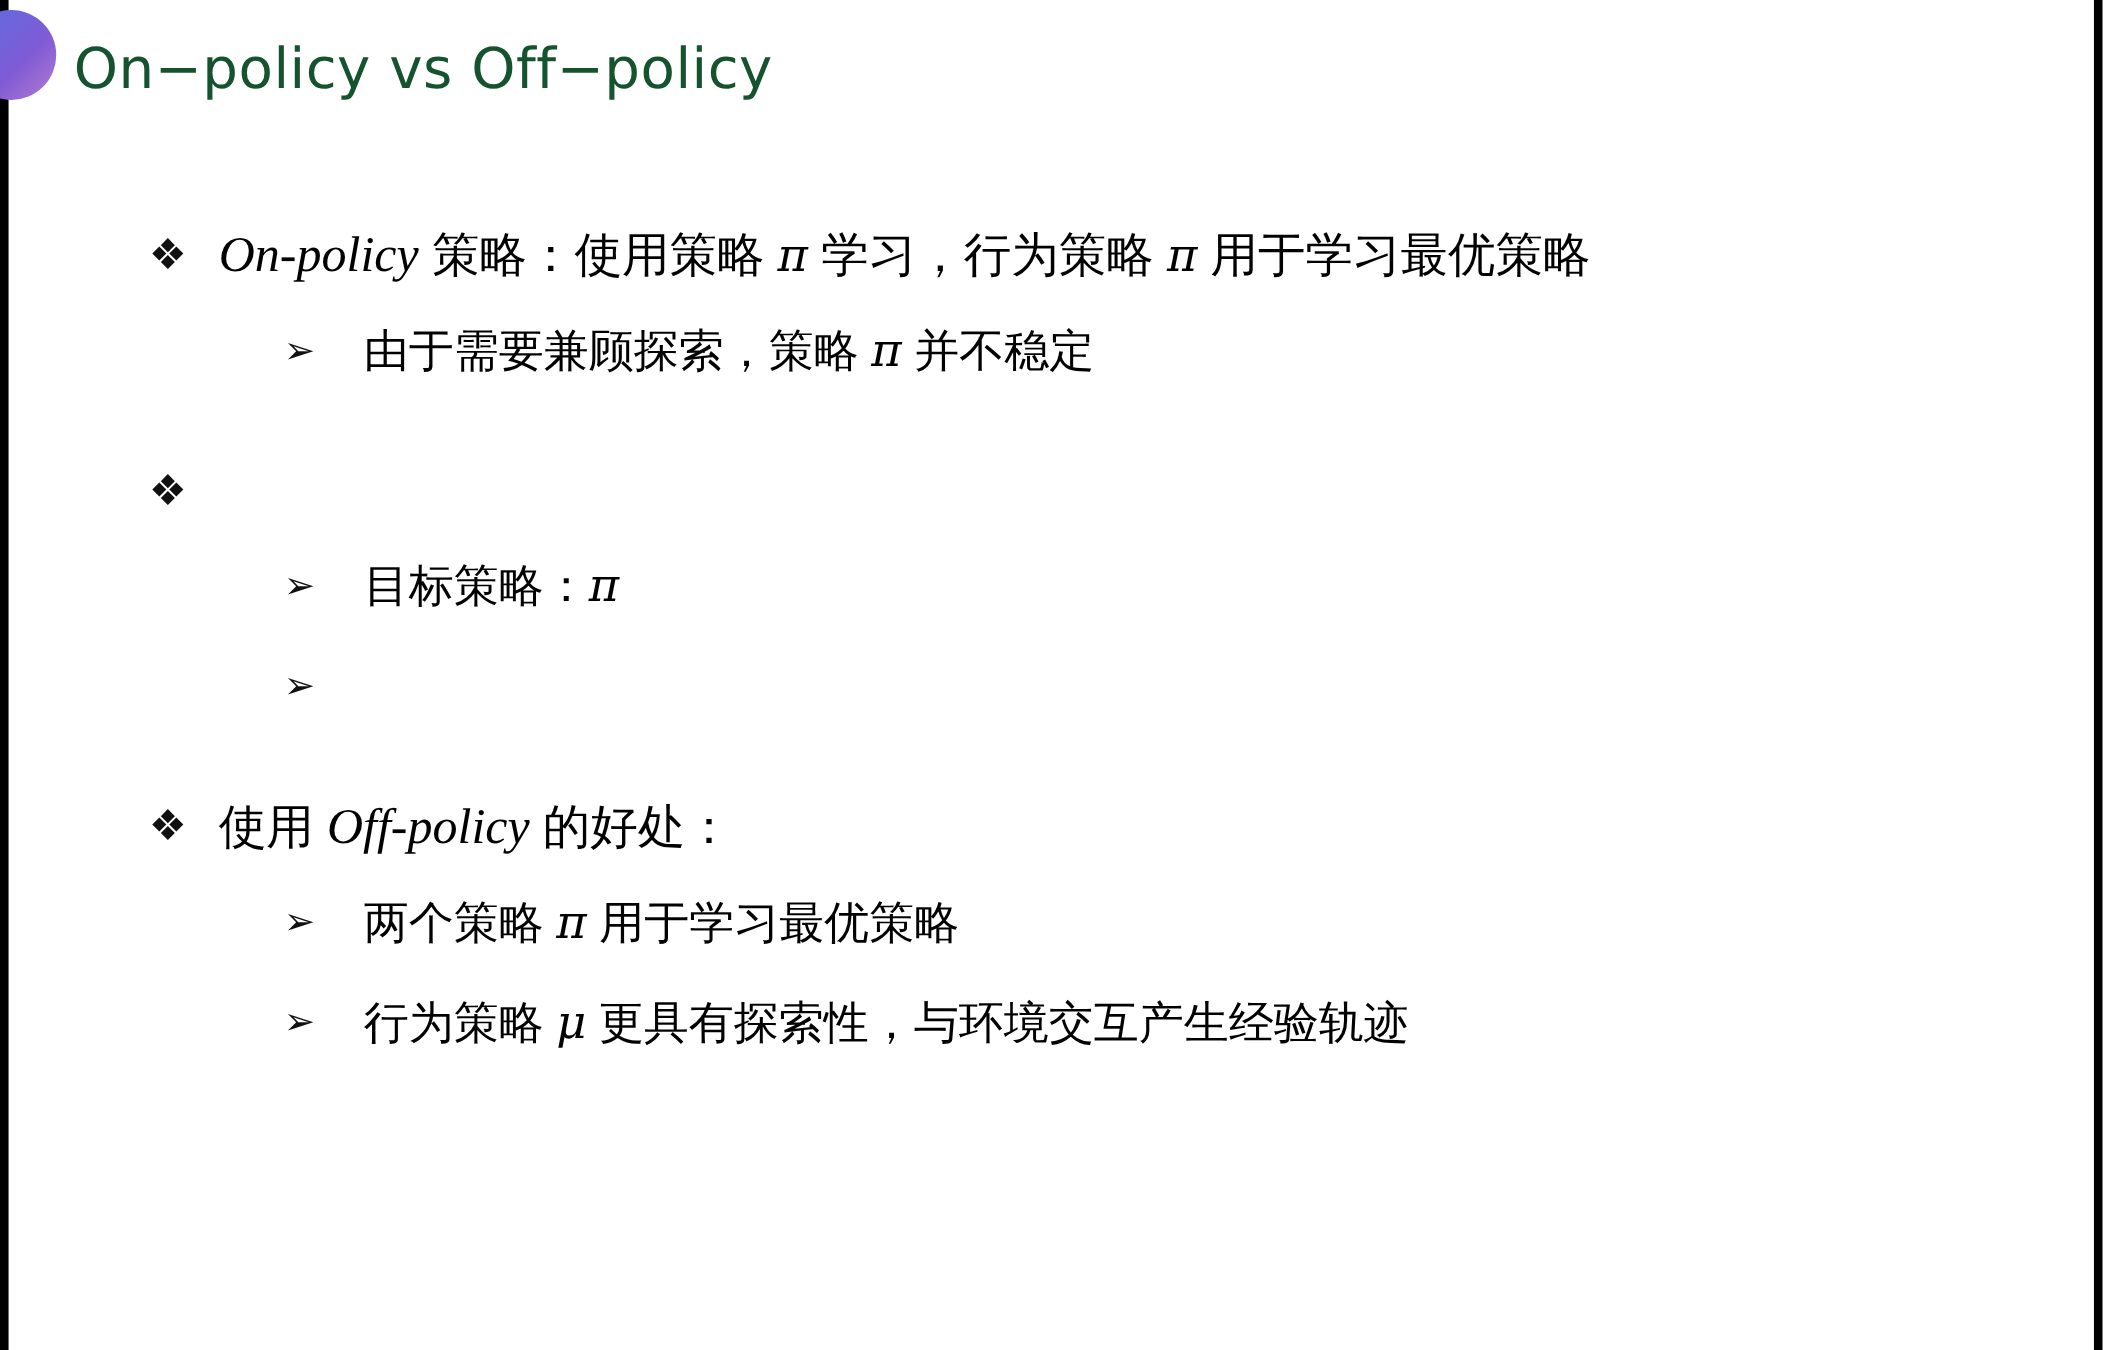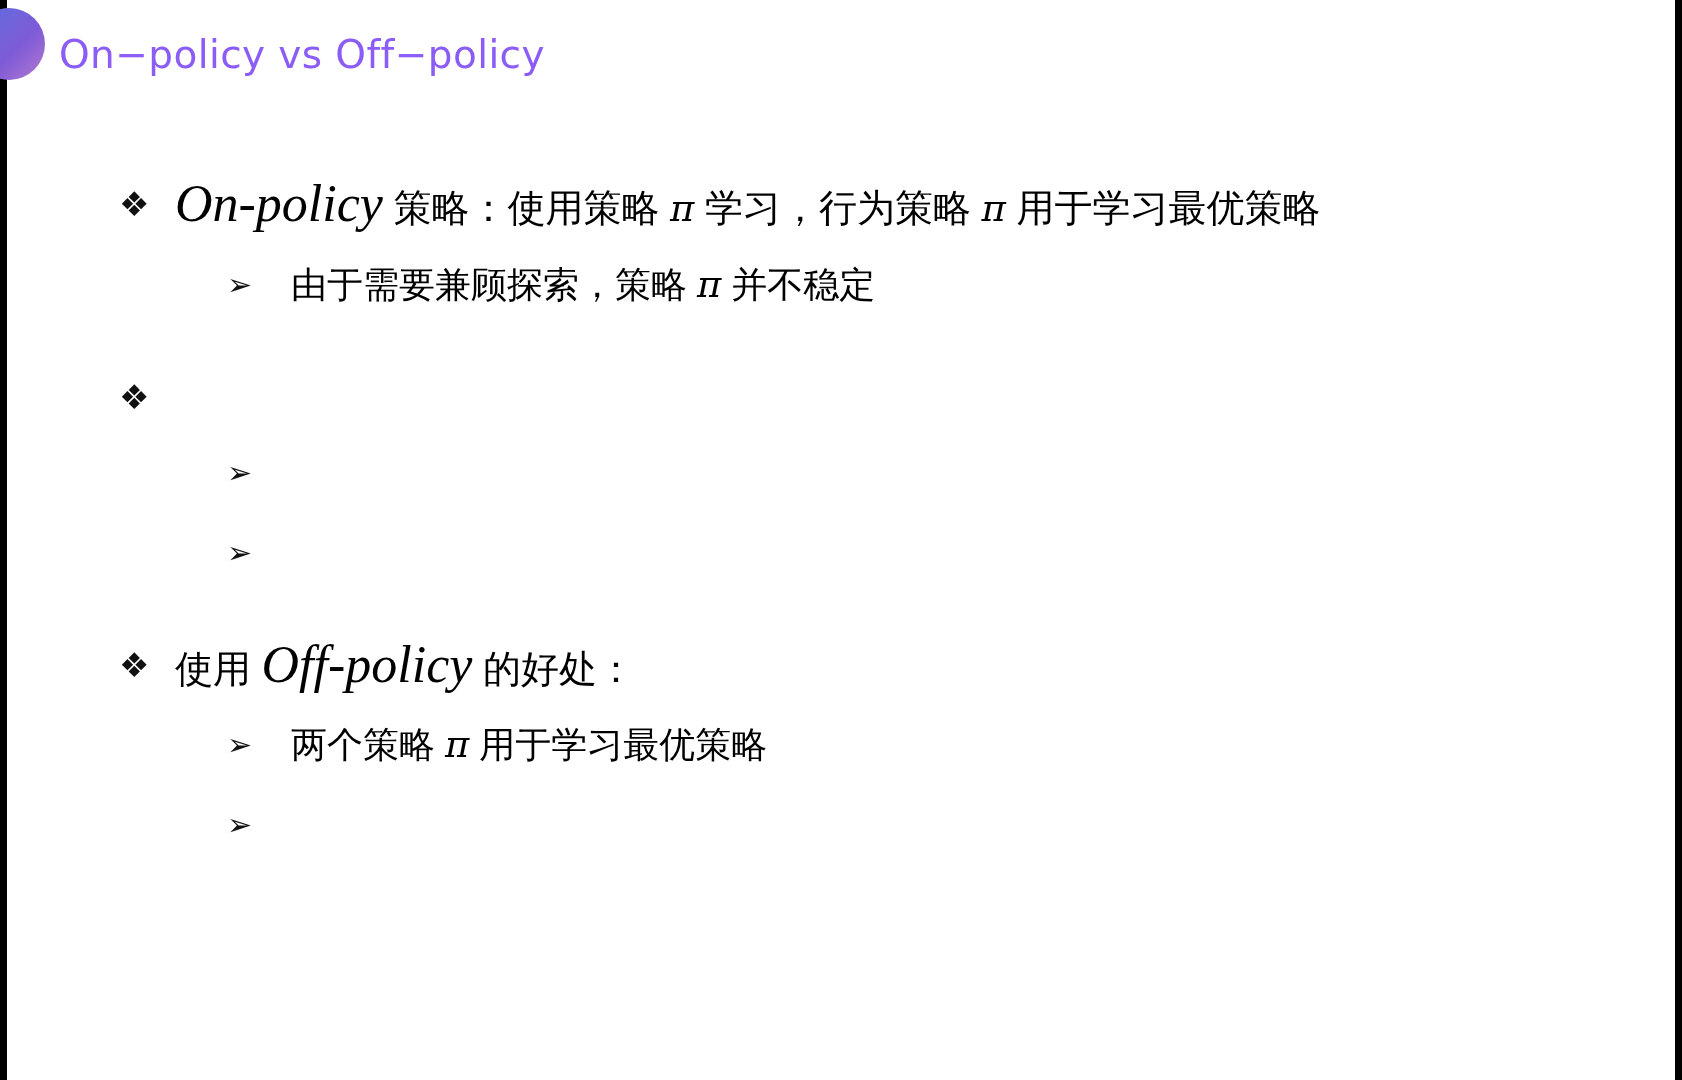--- a/index.html
+++ b/index.html
@@ -50,23 +50,23 @@
     width: 72px;
     height: 72px;
     border-radius: 50%;
     background: linear-gradient(135deg, #5b6fe0 0%, #7f5bd6 60%, #b57ad0 100%);
   }
 
   .slide-title {
     position: absolute;
     left: 52px;
     top: 26px;
-    font-size: 39px;
+    font-size: 45px;
     line-height: 58px;
-    color: #8b5cf6;
+    color: #14532d;
     font-family: "DejaVu Sans", sans-serif;
     font-weight: 400;
     letter-spacing: 0.4px;
     white-space: nowrap;
   }
 
   .body-block {
     position: absolute;
     left: 0;
     top: 176px;
@@ -111,21 +111,21 @@
     font-size: 30px;
     line-height: 52px;
     color: #111111;
   }
 
   .spacer-lg { height: 30px; }
 
   .en-ital {
     font-family: "Liberation Serif", serif;
     font-style: italic;
-    font-size: 52px;
+    font-size: 40px;
   }
   .mathvar {
     font-family: "DejaVu Serif", serif;
     font-style: italic;
     font-size: 37px;
   }
 </style>
 </head>
 <body>
 
@@ -136,21 +136,21 @@
 
   <div class="title-dot"></div>
 
   <div class="slide-title">On−policy vs Off−policy</div>
 
   <div class="body-block" id="body-block">
       <div class="bullet-l1"><span class="marker">❖</span><span><span class="en-ital">On-policy</span><span> 策略：使用策略 </span><span class="mathvar">π</span><span> 学习，行为策略 </span><span class="mathvar">π</span><span> 用于学习最优策略</span></span></div>
       <div class="bullet-l2"><span class="marker">➢</span><span><span>由于需要兼顾探索，策略 </span><span class="mathvar">π</span><span> 并不稳定</span></span></div>
       <div class="spacer-lg"></div>
       <div class="bullet-l1"><span class="marker">❖</span></div>
-      <div class="bullet-l2"><span class="marker">➢</span></div>
+      <div class="bullet-l2"><span class="marker">➢</span><span><span>目标策略：</span><span class="mathvar">π</span></span></div>
       <div class="bullet-l2"><span class="marker">➢</span></div>
       <div class="spacer-lg"></div>
       <div class="bullet-l1"><span class="marker">❖</span><span><span>使用 </span><span class="en-ital">Off-policy</span><span> 的好处：</span></span></div>
       <div class="bullet-l2"><span class="marker">➢</span><span><span>两个策略 </span><span class="mathvar">π</span><span> 用于学习最优策略</span></span></div>
-      <div class="bullet-l2"><span class="marker">➢</span></div>
+      <div class="bullet-l2"><span class="marker">➢</span><span><span>行为策略 </span><span class="mathvar">μ</span><span> 更具有探索性，与环境交互产生经验轨迹</span></span></div>
     </div>
 
 </div>
 
 </body></html>

